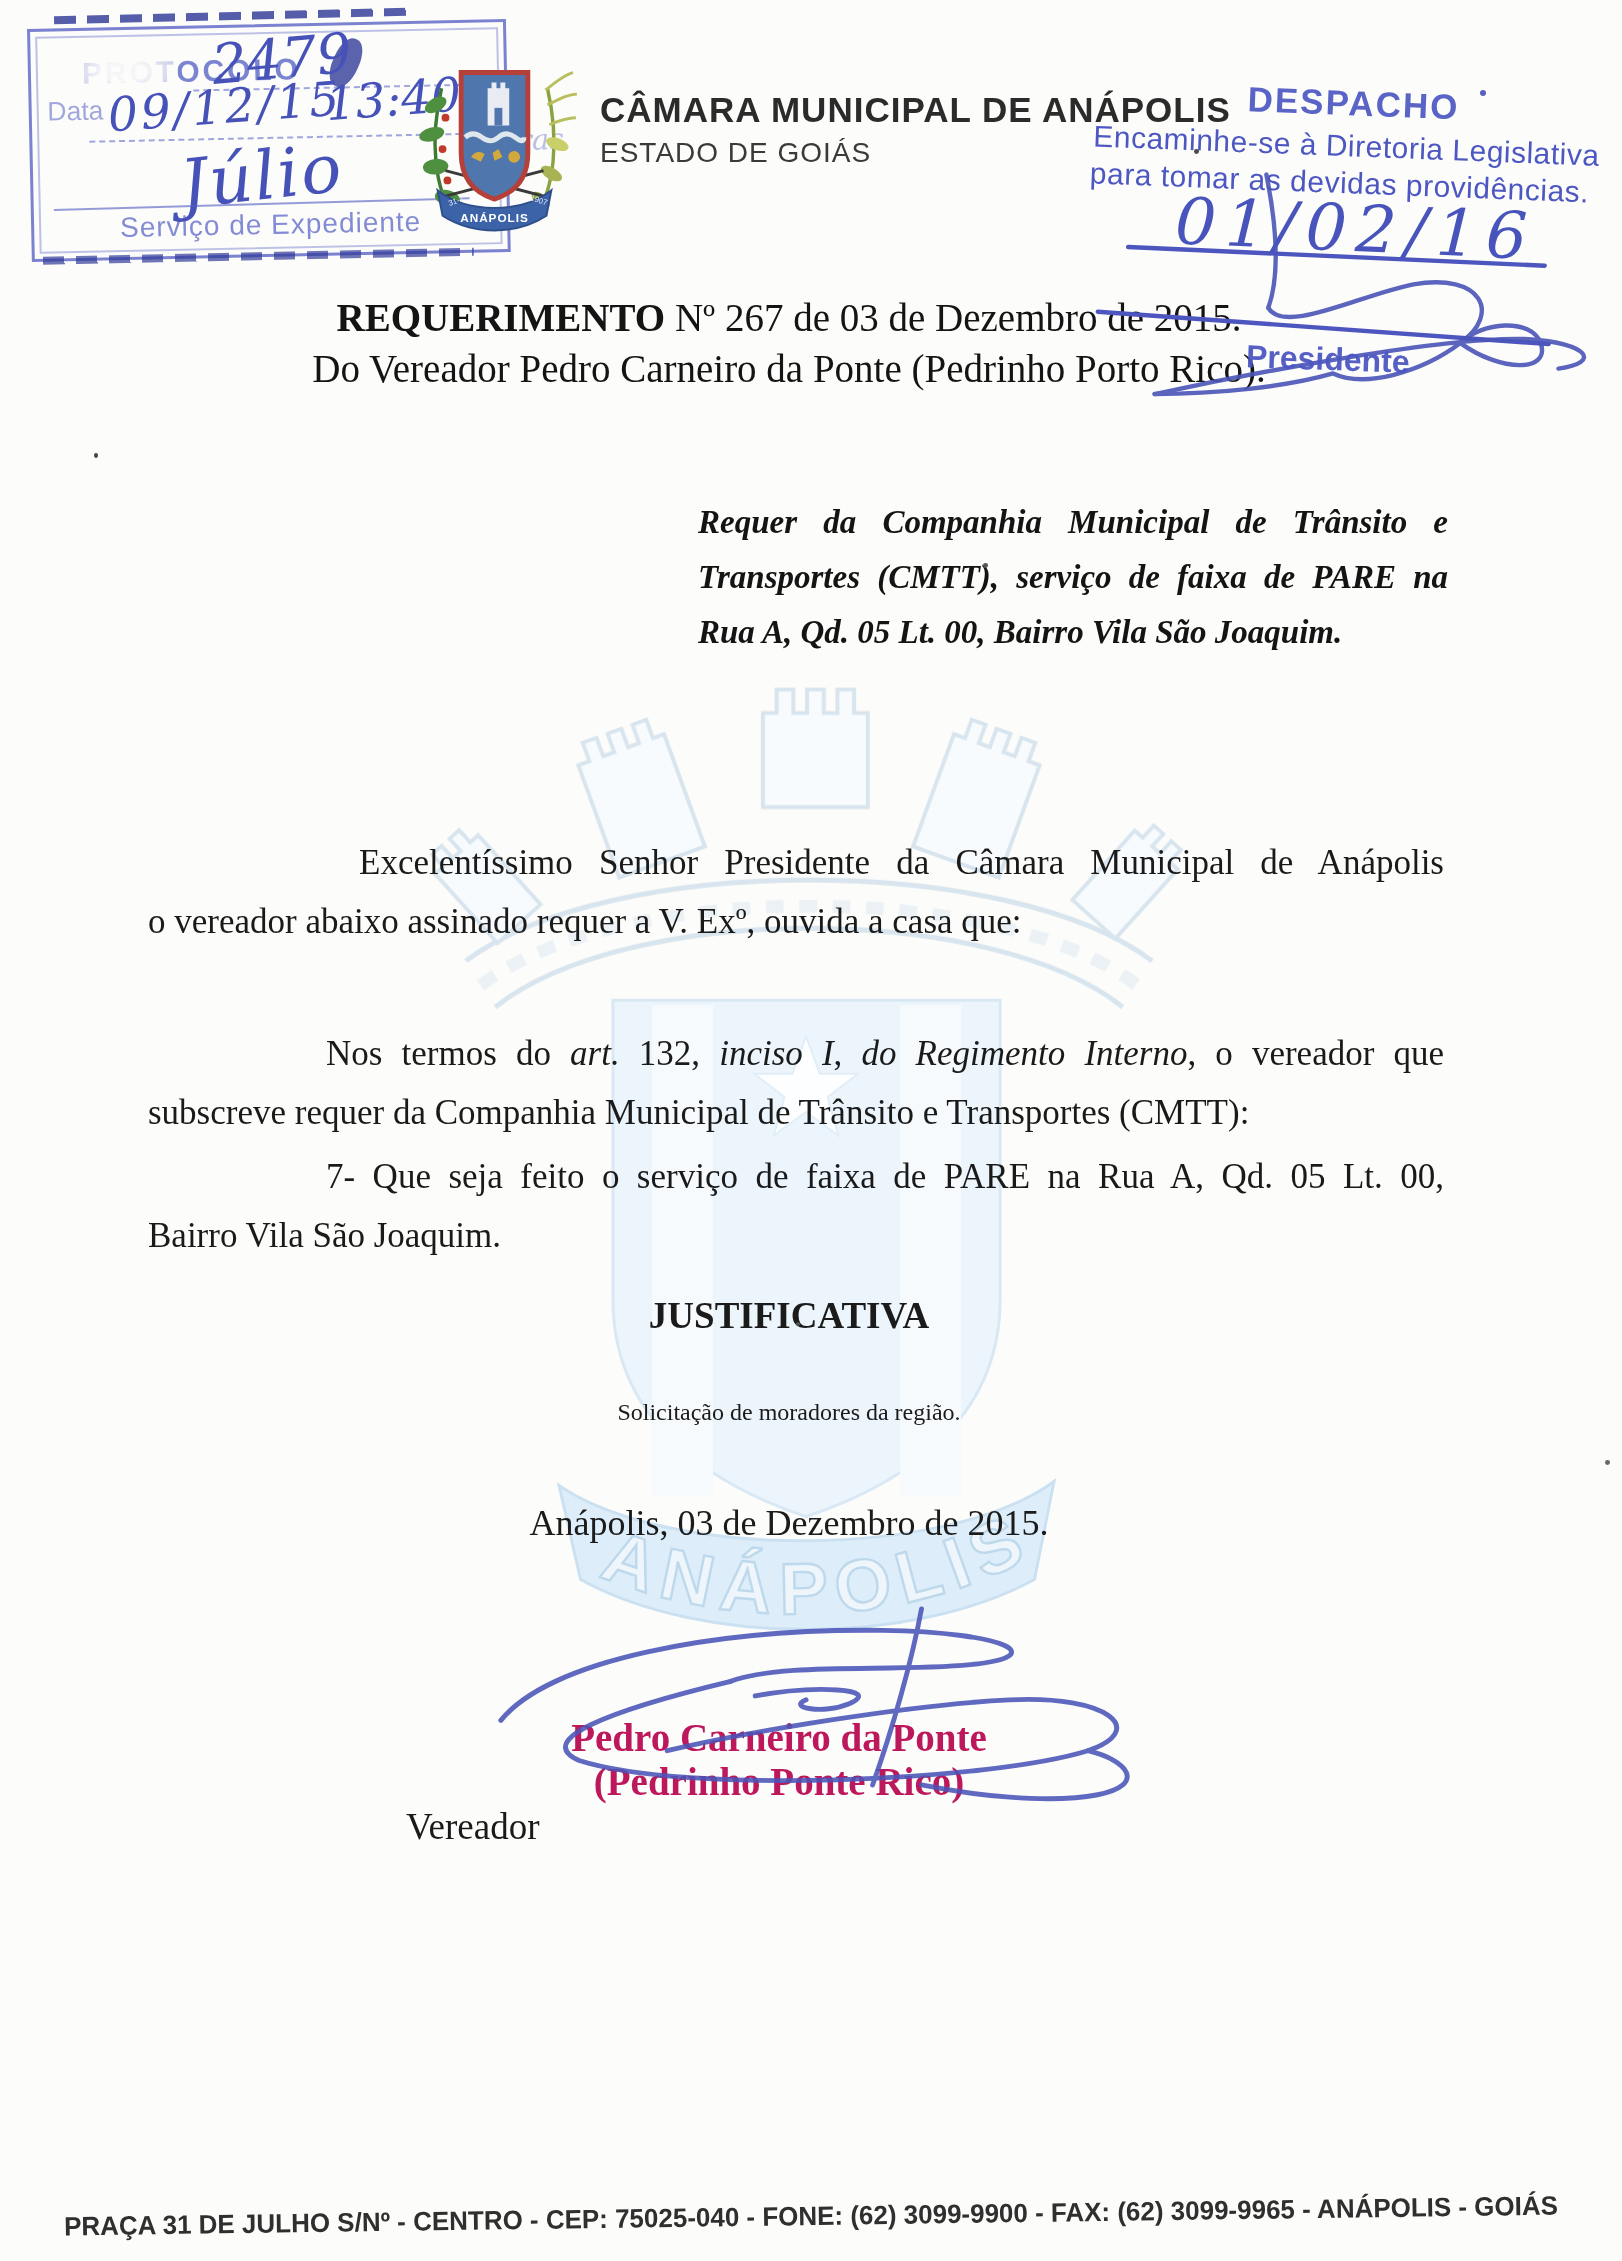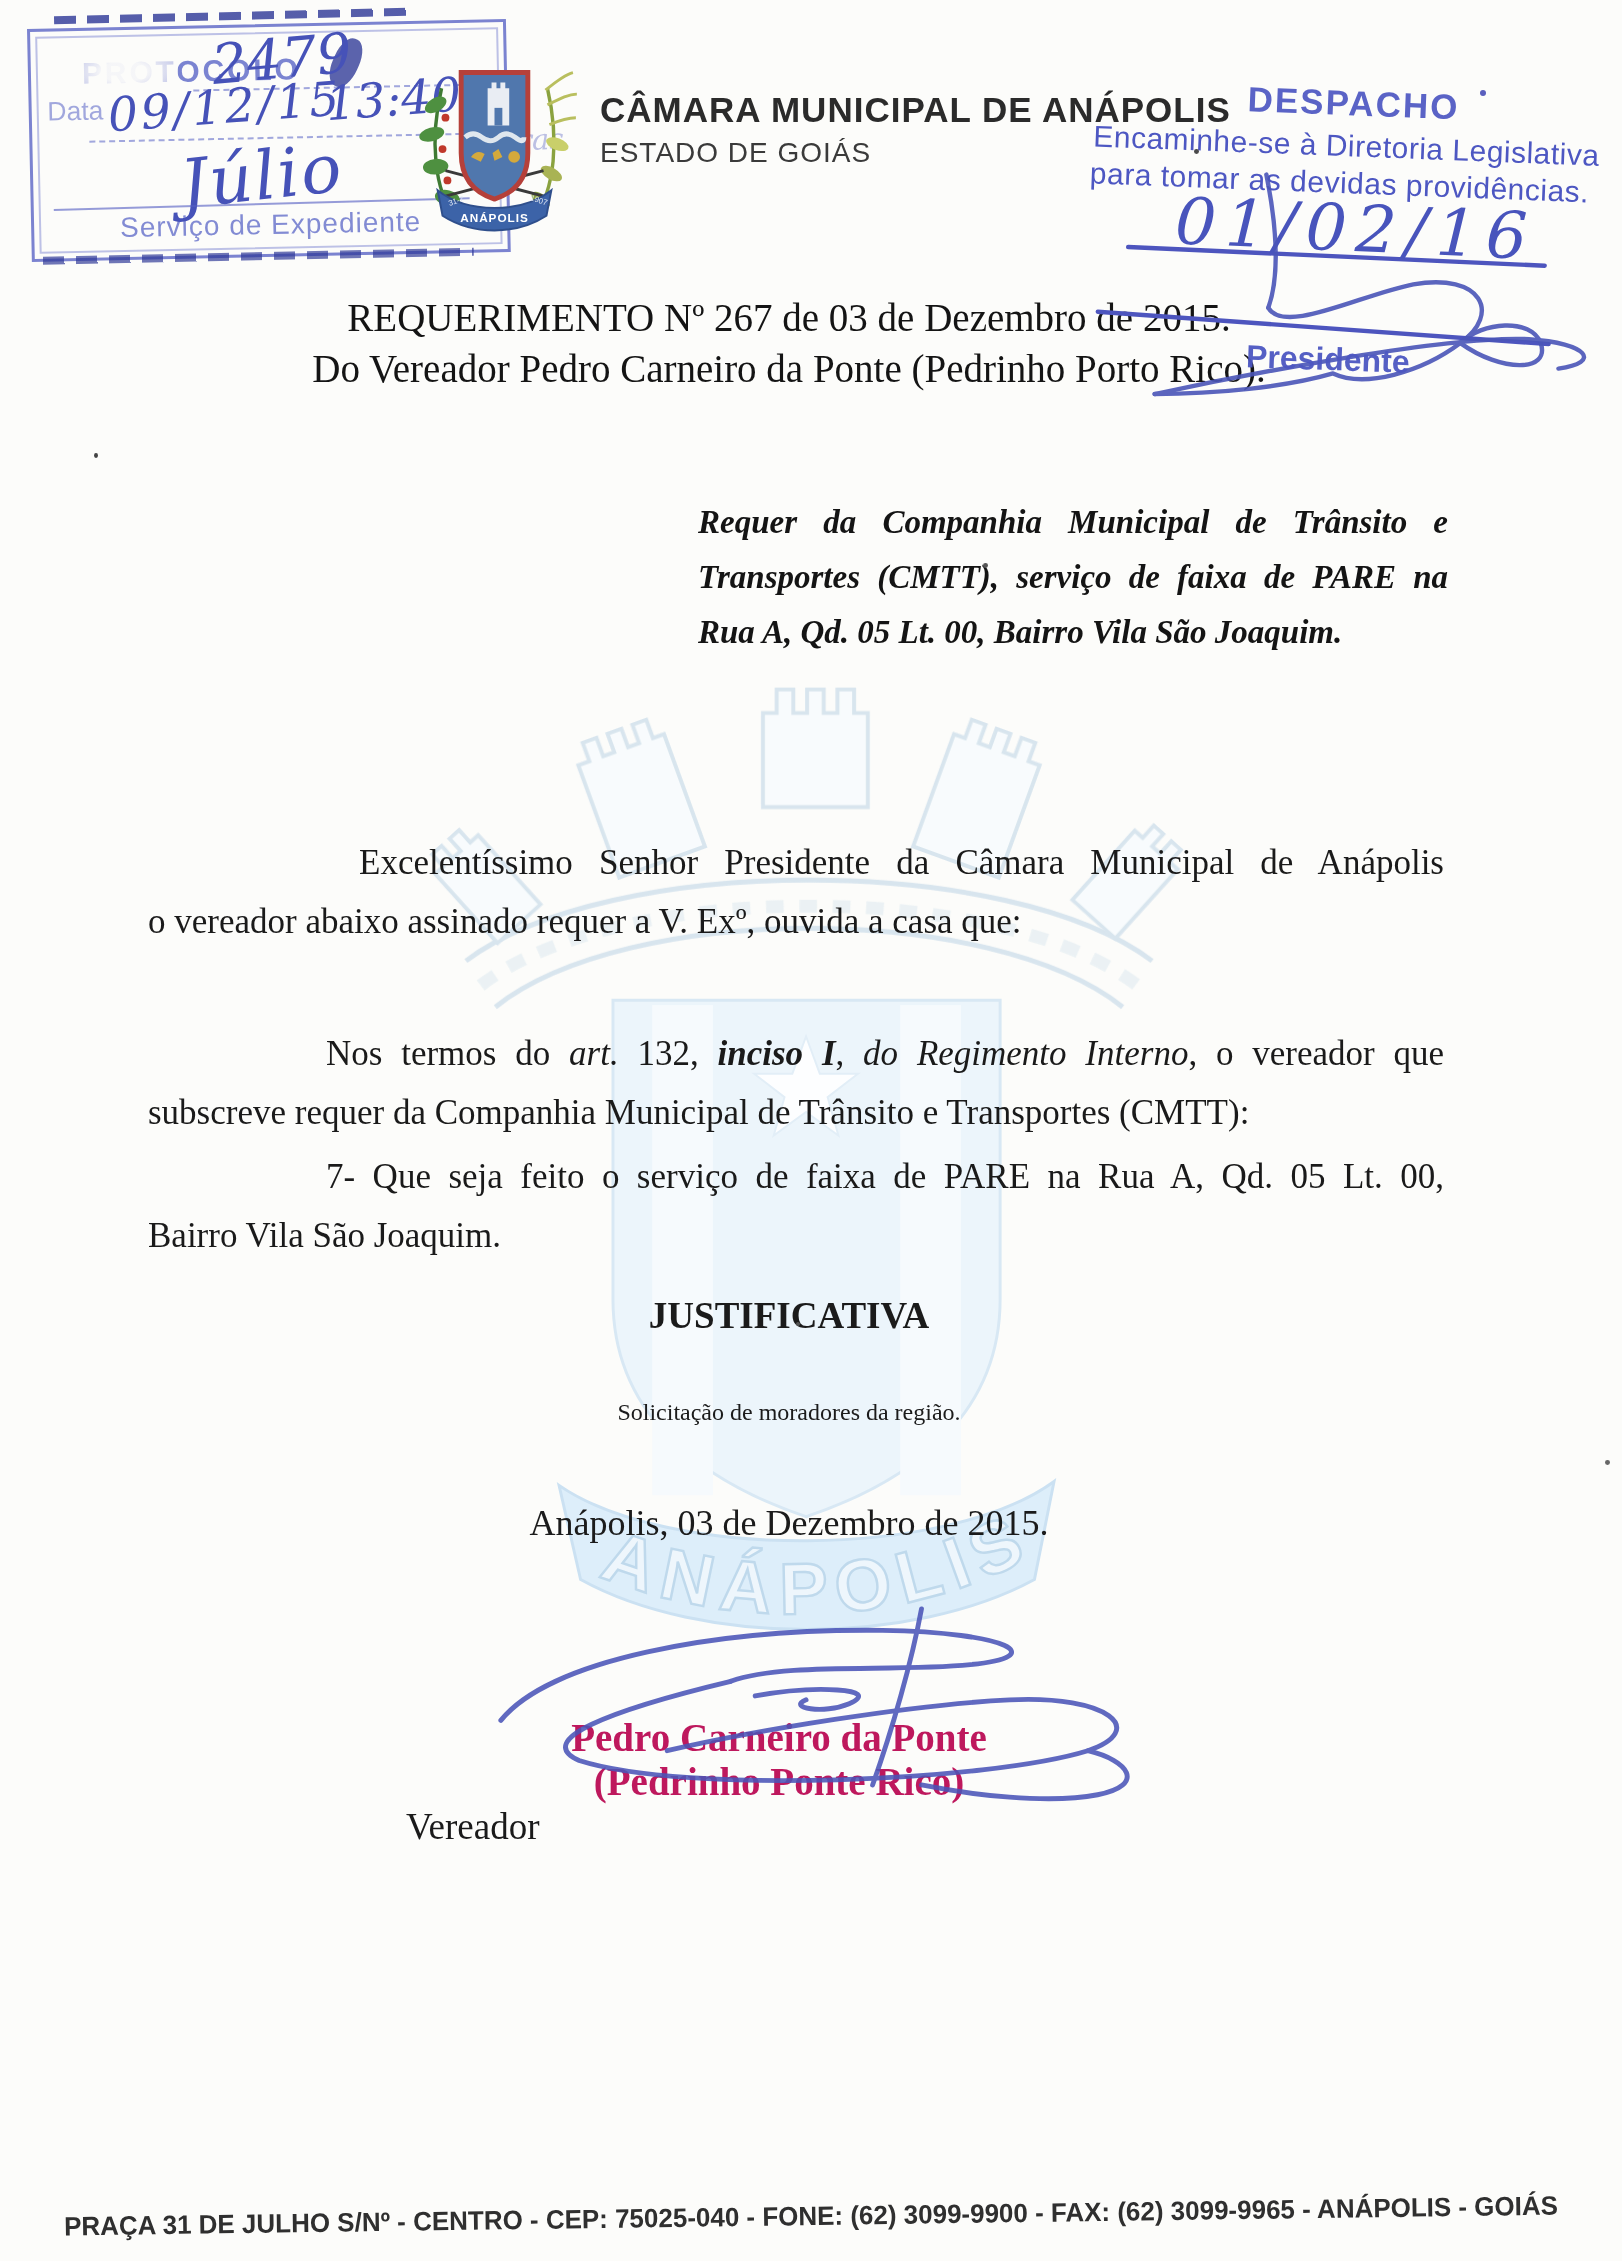--- a/index.html
+++ b/index.html
@@ -5,21 +5,21 @@
   html,body{margin:0;padding:0;background:#e8e8e8;}
   .page{position:relative;width:1622px;height:2261px;background:#fcfcfa;overflow:hidden;
         font-family:"Liberation Serif",serif;color:#1b1b1b;}
   .abs{position:absolute;}
   
   .para{position:absolute;left:148px;width:1296px;font-size:35px;line-height:59px;color:#1a1a1a;}
   .jline{text-align:justify;text-align-last:justify;}
   .center-line{position:absolute;left:0;width:1578px;text-align:center;}
   
   .title-line{font-size:39px;line-height:51px;color:#141414;}
-  .title-bold{font-weight:normal;}
+  .title-bold{font-weight:bold;}
   
   .summary{position:absolute;left:698px;top:495px;width:750px;font-weight:bold;font-style:italic;
            font-size:33px;line-height:55px;color:#141414;}
   .summary .jline{text-align:justify;text-align-last:justify;}
   
   .org-name{font-family:"Liberation Sans",sans-serif;font-weight:bold;font-size:35px;
             letter-spacing:1px;color:#2b2b2b;}
   .org-state{font-family:"Liberation Sans",sans-serif;font-size:28px;color:#3a3a3a;letter-spacing:1px;}
   
   .pstamp{position:absolute;left:27.4px;top:29px;width:473px;height:227px;
@@ -100,21 +100,21 @@
     <div class="jline">Transportes (CMTT), serviço de faixa de PARE na</div>
     <div>Rua A, Qd. 05 Lt. 00,  Bairro Vila São Joaquim.</div>
   </div>
 
   <div class="para" style="top:833px;">
     <div class="jline" style="padding-left:211px;">Excelentíssimo Senhor Presidente da Câmara Municipal de Anápolis</div>
     <div>o vereador abaixo assinado requer a V. Exº, ouvida a casa que:</div>
   </div>
 
   <div class="para" style="top:1024px;">
-    <div class="jline" style="padding-left:178px;"><span>Nos termos do </span><span style="font-style: italic;">art.</span><span> 132, </span><span style="font-style: italic; font-weight: bold;">inciso I</span><span>, </span><span style="font-style: italic; margin-top: 28px;">do Regimento Interno</span><span>, o vereador que</span></div>
+    <div class="jline" style="padding-left:178px;"><span>Nos termos do </span><span style="font-style: italic;">art.</span><span> 132, </span><span style="font-style: italic;">inciso I</span><span>, </span><span style="font-style: italic; margin-top: 28px;">do Regimento Interno</span><span>, o vereador que</span></div>
     <div>subscreve requer da Companhia Municipal de Trânsito e Transportes (CMTT):</div>
   </div>
 
   <div class="para" style="top:1147px;">
     <div class="jline" style="padding-left:178px;">7- Que seja feito o serviço de faixa de PARE na Rua A, Qd. 05 Lt. 00,</div>
     <div>Bairro Vila São Joaquim.</div>
   </div>
 
   <div class="center-line" style="top:1270px;font-weight:bold;font-size:37px;margin-top:24px;">JUSTIFICATIVA</div>
 

